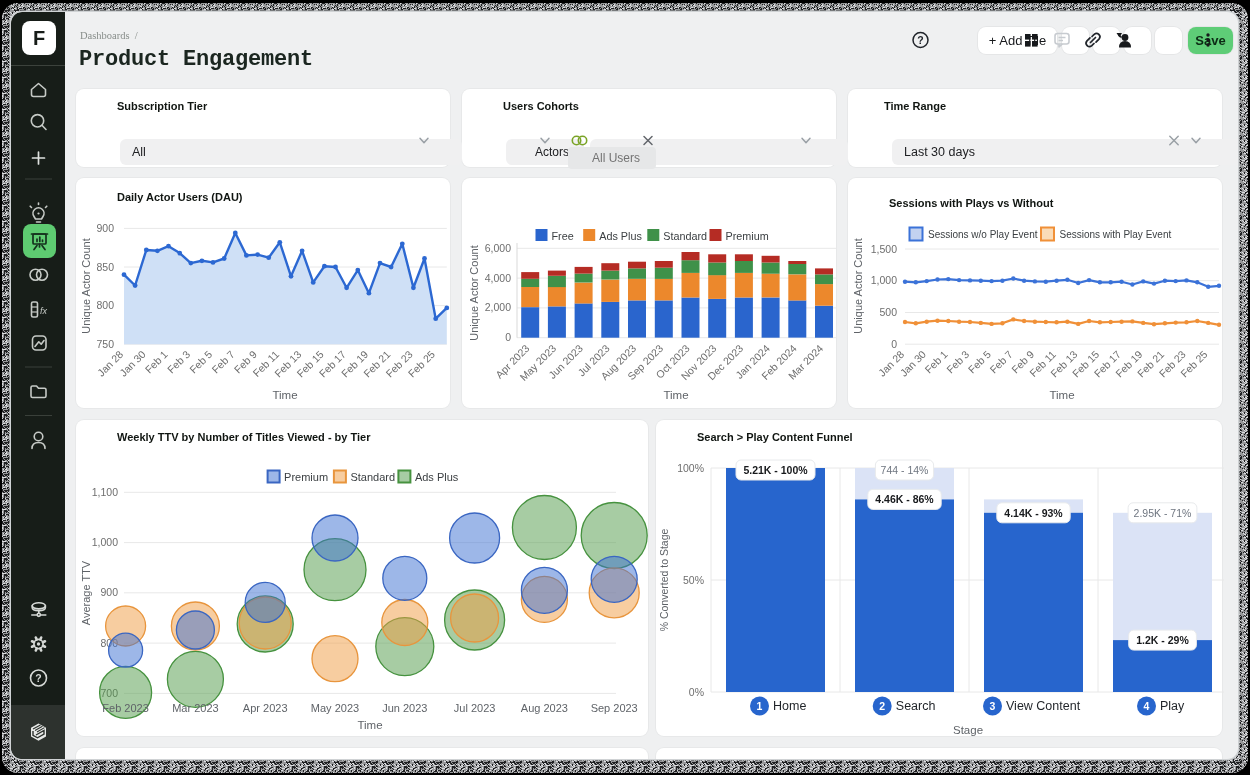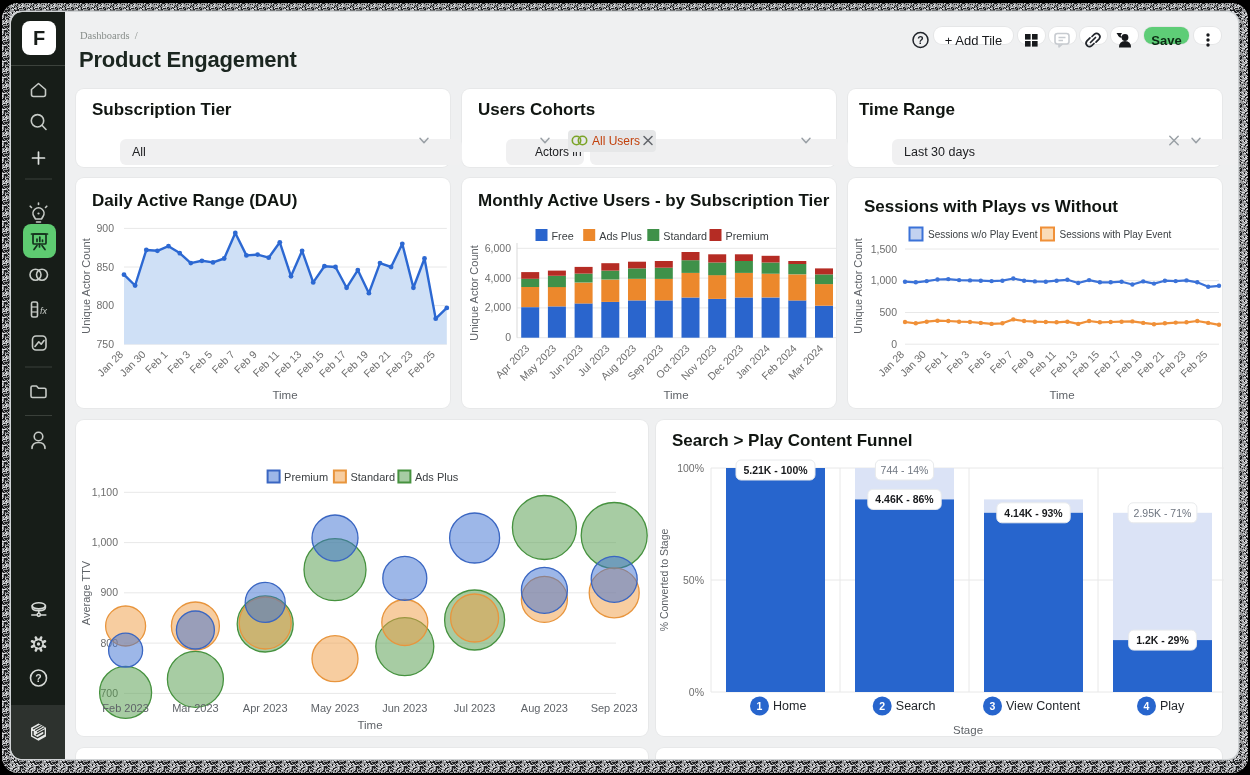--- a/index.html
+++ b/index.html
@@ -6,27 +6,27 @@
 body { font-family:"Liberation Sans", sans-serif; }
 .page { position:absolute; left:0; top:0; width:1250px; height:775px; }
 .noiseband { position:absolute; left:2px; top:3px; width:1246px; height:770px; border-radius:16px; background:#8f9092; }
 .appclip { position:absolute; left:11px; top:12px; width:1227px; height:747px; border-radius:11px; box-shadow:0 0 0 1.5px #cfd2d4; overflow:hidden; background:#eff0f1; }
 .appinner { position:absolute; left:-11px; top:-12px; width:1250px; height:775px; }
 .sidebar { position:absolute; left:11px; top:12px; width:54px; height:747px; background:#171d18; border-radius:11px 0 0 11px; }
 .sidebot { position:absolute; left:11px; top:705px; width:54px; height:54px; background:#2d322e; border-radius:0 0 0 11px; }
 .flogo { position:absolute; left:22px; top:21px; width:34px; height:34px; background:#fff; border-radius:8px; color:#171c18; font-weight:bold; font-size:20px; text-align:center; line-height:34px; }
 .card { position:absolute; background:#fff; border-radius:8px; box-shadow:0 0 0 1px rgba(0,0,0,0.03); }
 .crumb { position:absolute; left:80px; top:30px; font-size:10.5px; color:#878d8a;font-family:Liberation Serif, serif; }
-.title { position:absolute; left:79px; top:47px; font-size:22px; font-weight:bold; color:#1b2620; letter-spacing:-0.2px; }
-.ctitle { position:absolute; font-size:17px; font-weight:bold; color:#101511; }
-.btn { position:absolute; top:27px; height:17px; background:#fff; border-radius:8px; box-shadow:0 0 0 1px rgba(0,0,0,0.04); }
+.title { position:absolute; left:79px; top:47px; font-size:22px; font-weight:bold; color:#1b2620; letter-spacing:-0.2px;font-family:Liberation Mono, monospace; }
+.ctitle { position:absolute; font-size:11px; font-weight:bold; color:#101511;margin-left:25px; }
+.btn { position:absolute; top:27px; height:27px; background:#fff; border-radius:8px; box-shadow:0 0 0 1px rgba(0,0,0,0.04);margin-left:44px; }
 .addtile { left:934px; width:79px; font-size:13px; color:#17191c; text-align:center; line-height:27px; }
 .save { left:1144px; width:45px; background:#5ecd77; font-size:13px; font-weight:bold; color:#0c2a14; text-align:center; line-height:27px; }
 .input { position:absolute; top:139px; height:26px; background:#f0f0f1; border-radius:6px; font-size:12.5px; color:#202124; line-height:26px;margin-left:28px; }
-.chip { position:absolute; background:#e6e7e8; border-radius:4px; font-size:12.5px; color:#c2410c; line-height:22px; }
+.chip { position:absolute; background:#e6e7e8; border-radius:4px; font-size:12.5px; color:#737373; line-height:22px;margin-top:17px; }
 svg.overlay { position:absolute; left:0; top:0; }
 </style></head>
 <body>
 <div class="page">
   <div class="noiseband"></div>
   <svg class="overlay" width="1250" height="775" viewBox="0 0 1250 775">
     <defs>
       <pattern id="speck" x="0" y="0" width="16" height="16" patternUnits="userSpaceOnUse">
           <rect width="16" height="16" fill="#97989a"></rect>
           <rect x="0" y="0" width="1" height="1" fill="#dcdde0"></rect>
@@ -189,23 +189,23 @@
   <div class="btn save">Save</div>
   <div class="btn" style="left:1194px;width:27px"></div>
   <div class="ctitle" style="left:92px;top:100px">Subscription Tier</div>
   <div class="ctitle" style="left:478px;top:100px">Users Cohorts</div>
   <div class="ctitle" style="left:859px;top:100px">Time Range</div>
   <div class="input" style="left:92px;width:342px;padding-left:12px">All</div>
   <div class="input" style="left:478px;width:78px;padding-left:29px;font-size:12px">Actors in</div>
   <div class="input" style="left:562px;width:258px"></div>
   <div class="chip" style="left:568px;top:129.5px;width:88px;height:22px;padding-left:24px;font-size:12px">All Users</div>
   <div class="input" style="left:864px;width:412px;padding-left:12px">Last 30 days</div>
-  <div class="ctitle" style="left:92px;top:191px">Daily Active Range (DAU)</div>
-  <div class="ctitle" style="left:478px;top:191px">Monthly Active Users - by Subscription Tier</div>
+  <div class="ctitle" style="left:92px;top:191px">Daily Actor Users (DAU)</div>
   <div class="ctitle" style="left:864px;top:197px">Sessions with Plays vs Without</div>
+  <div class="ctitle" style="left:92px;top:431px">Weekly TTV by Number of Titles Viewed - by Tier</div>
   <div class="ctitle" style="left:672px;top:431px">Search &gt; Play Content Funnel</div>
   <svg class="overlay" width="1250" height="775" viewBox="0 0 1250 775">
     <path d="M31.5 89.5 L38.5 83.5 L45.5 89.5 L45.5 94.5 Q45.5 96.5 43.5 96.5 L33.5 96.5 Q31.5 96.5 31.5 94.5 Z" fill="none" stroke="#c6cac6" stroke-width="1.6" stroke-linejoin="round" stroke-linecap="round"></path>
           <circle cx="37.5" cy="120.8" r="6.2" fill="none" stroke="#c6cac6" stroke-width="1.6" stroke-linejoin="round" stroke-linecap="round"></circle>
           <line x1="42.2" y1="125.5" x2="46" y2="129.5" fill="none" stroke="#c6cac6" stroke-width="1.6" stroke-linejoin="round" stroke-linecap="round"></line>
           <line x1="32.5" y1="158" x2="44.5" y2="158" stroke="#dfe2df" stroke-width="1.7" stroke-linecap="round"></line>
           <line x1="38.5" y1="152" x2="38.5" y2="164" stroke="#dfe2df" stroke-width="1.7" stroke-linecap="round"></line>
           <line x1="11" y1="65.5" x2="65" y2="65.5" stroke="#3c423c" stroke-width="1"></line>
           <line x1="25" y1="179" x2="52" y2="179" stroke="#3a403a" stroke-width="1"></line>
           <line x1="25" y1="367" x2="52" y2="367" stroke="#3a403a" stroke-width="1"></line>

